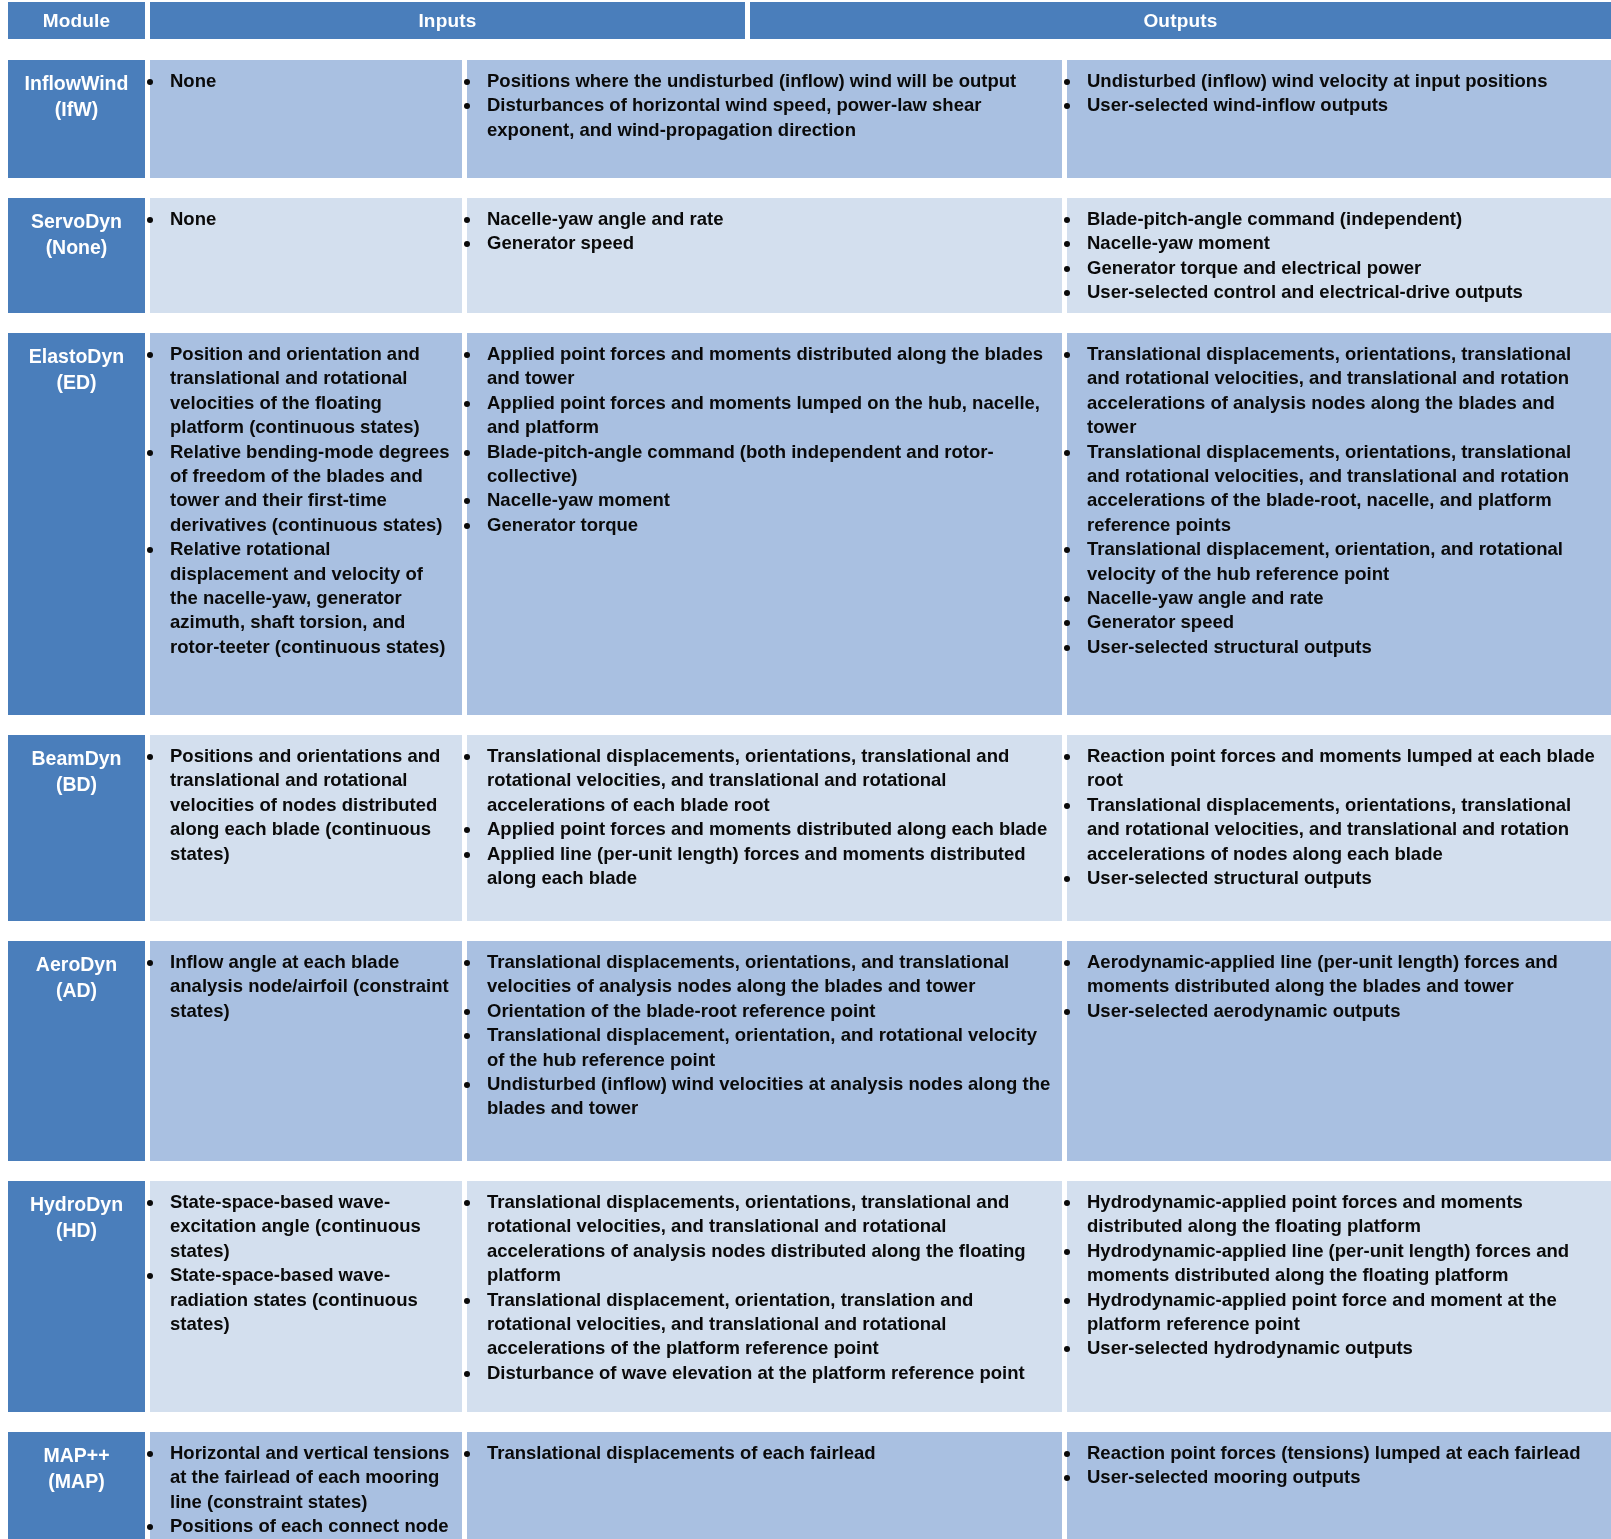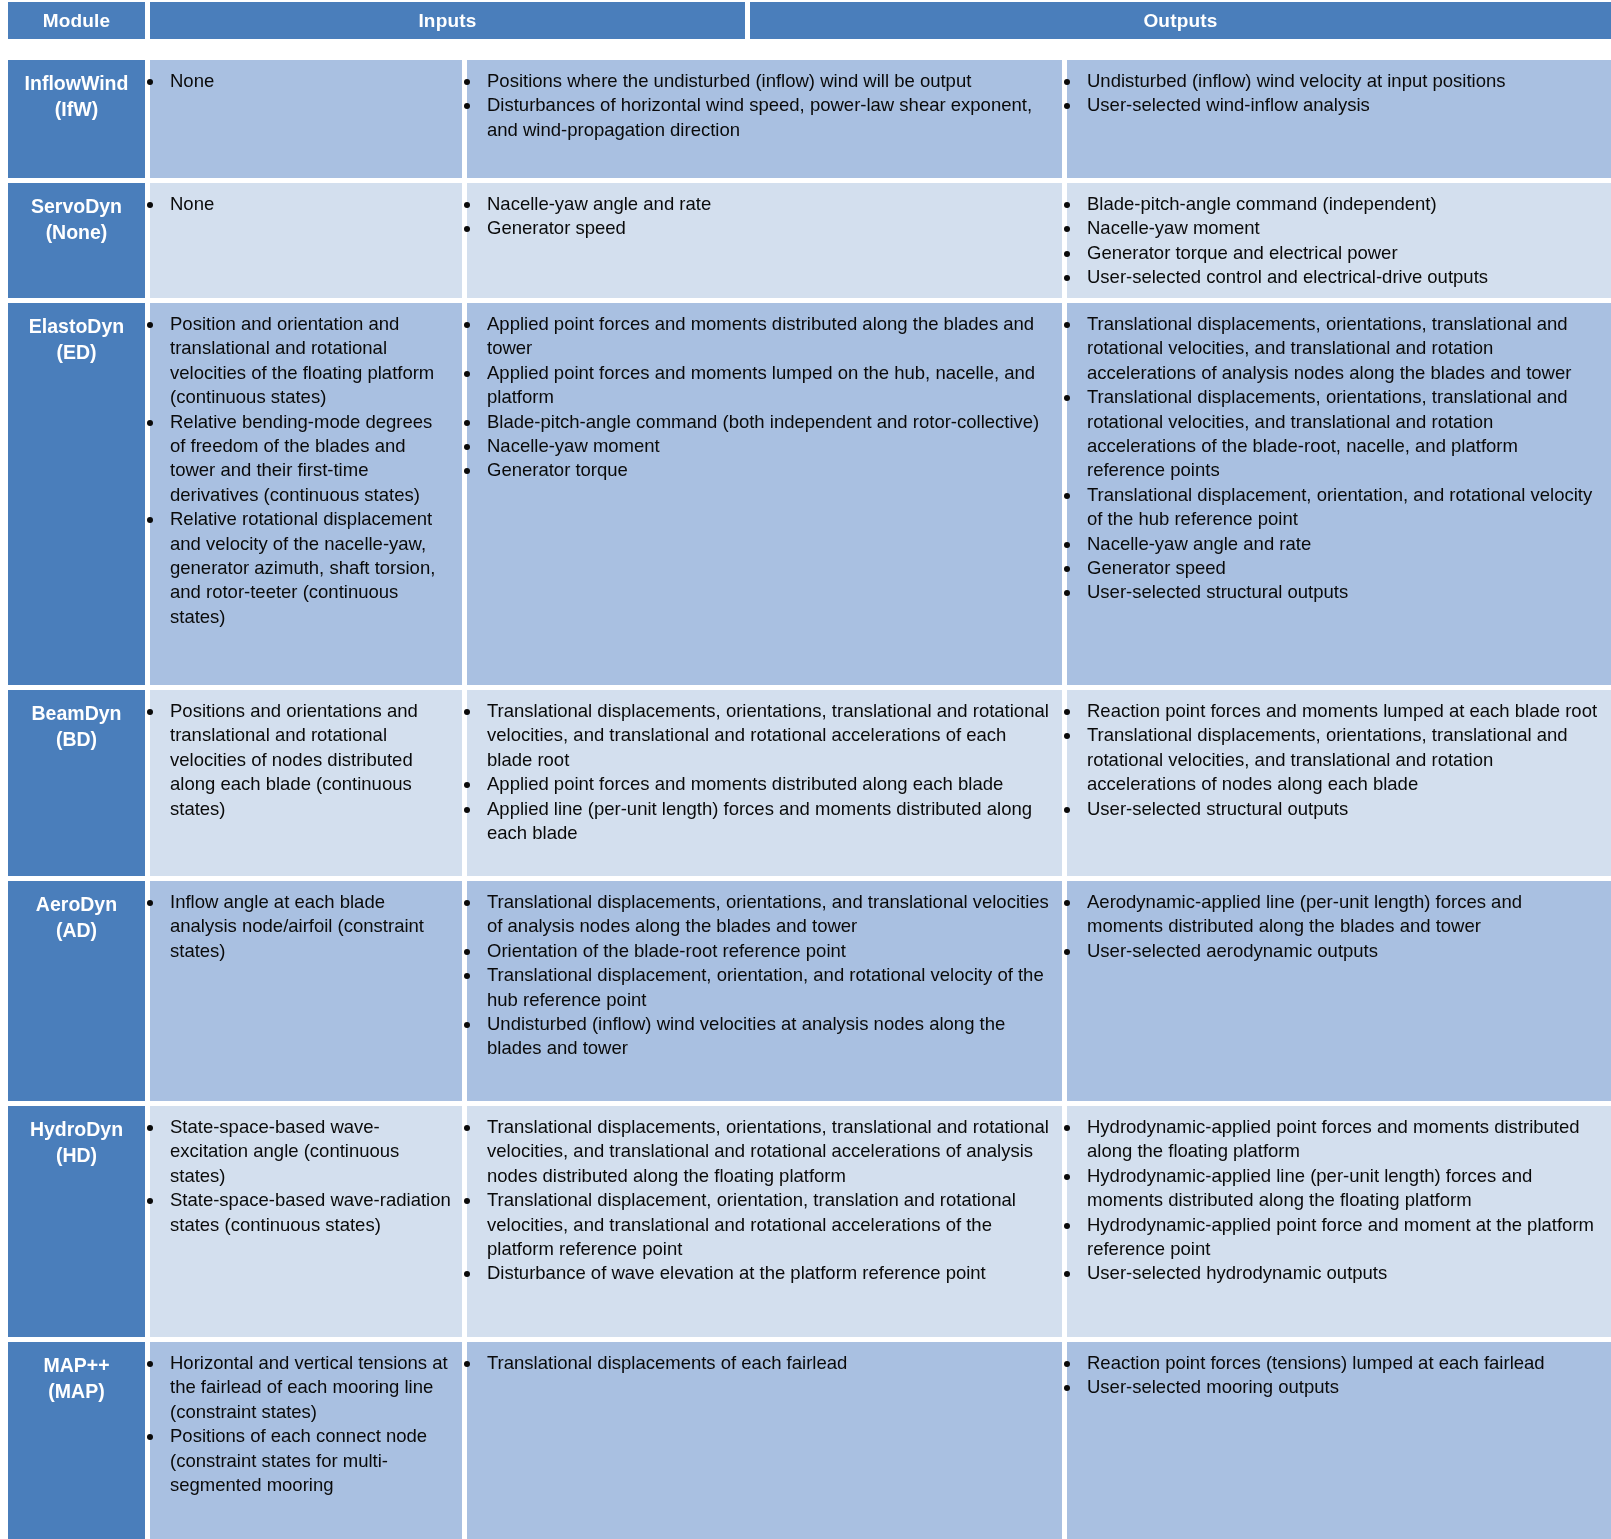--- a/index.html
+++ b/index.html
@@ -16,21 +16,21 @@
     --text: #0a0a0a;
   }
   .table {
     position: absolute; top: 0; left: 0;
     width: 1611px;
     padding: 2px 0 0 8px;
   }
   .header-row, .row {
     display: flex;
     gap: 5px;
-    margin-bottom: 5px;
+    margin-bottom: 20px;
   }
   .header-row { margin-bottom: 21px; }
   .col-module  { flex: 0 0 137px; width: 137px; }
   .col-states  { flex: 0 0 312px; width: 312px; }
   .col-inputs  { flex: 0 0 595px; width: 595px; }
   .col-outputs { flex: 1 1 auto; min-width: 0; }
   .header-cell {
     background: var(--header-bg);
     color: #ffffff;
     font-weight: bold;
@@ -52,20 +52,21 @@
     color: var(--text);
     font-size: 18.5px;
     line-height: 1.32;
     padding: 9px 10px 8px 0;
   }
   .row.odd  .body-cell { background: var(--row-odd); }
   .row.even .body-cell { background: var(--row-even); }
   .body-cell ul {
     list-style: disc outside;
     padding-left: 15px;
+    font-weight: bold;
   }
   .body-cell li {
     padding-left: 5px;
     margin: 0;
   }
 </style>
 </head>
 <body>
 
 <div class="table">
@@ -87,21 +88,21 @@
     </div>
     <div class="body-cell col-inputs">
       <ul>
             <li>Positions where the undisturbed (inflow) wind will be output</li>
             <li>Disturbances of horizontal wind speed, power-law shear exponent, and wind-propagation direction</li>
           </ul>
     </div>
     <div class="body-cell col-outputs">
       <ul>
             <li>Undisturbed (inflow) wind velocity at input positions</li>
-            <li>User-selected wind-inflow analysis</li>
+            <li>User-selected wind-inflow outputs</li>
           </ul>
     </div>
   </div>
 
   <div class="row even" style="min-height: 115px;">
     <div class="module-cell col-module">
       <div>ServoDyn</div>
       <div>(None)</div>
     </div>
     <div class="body-cell col-states">

